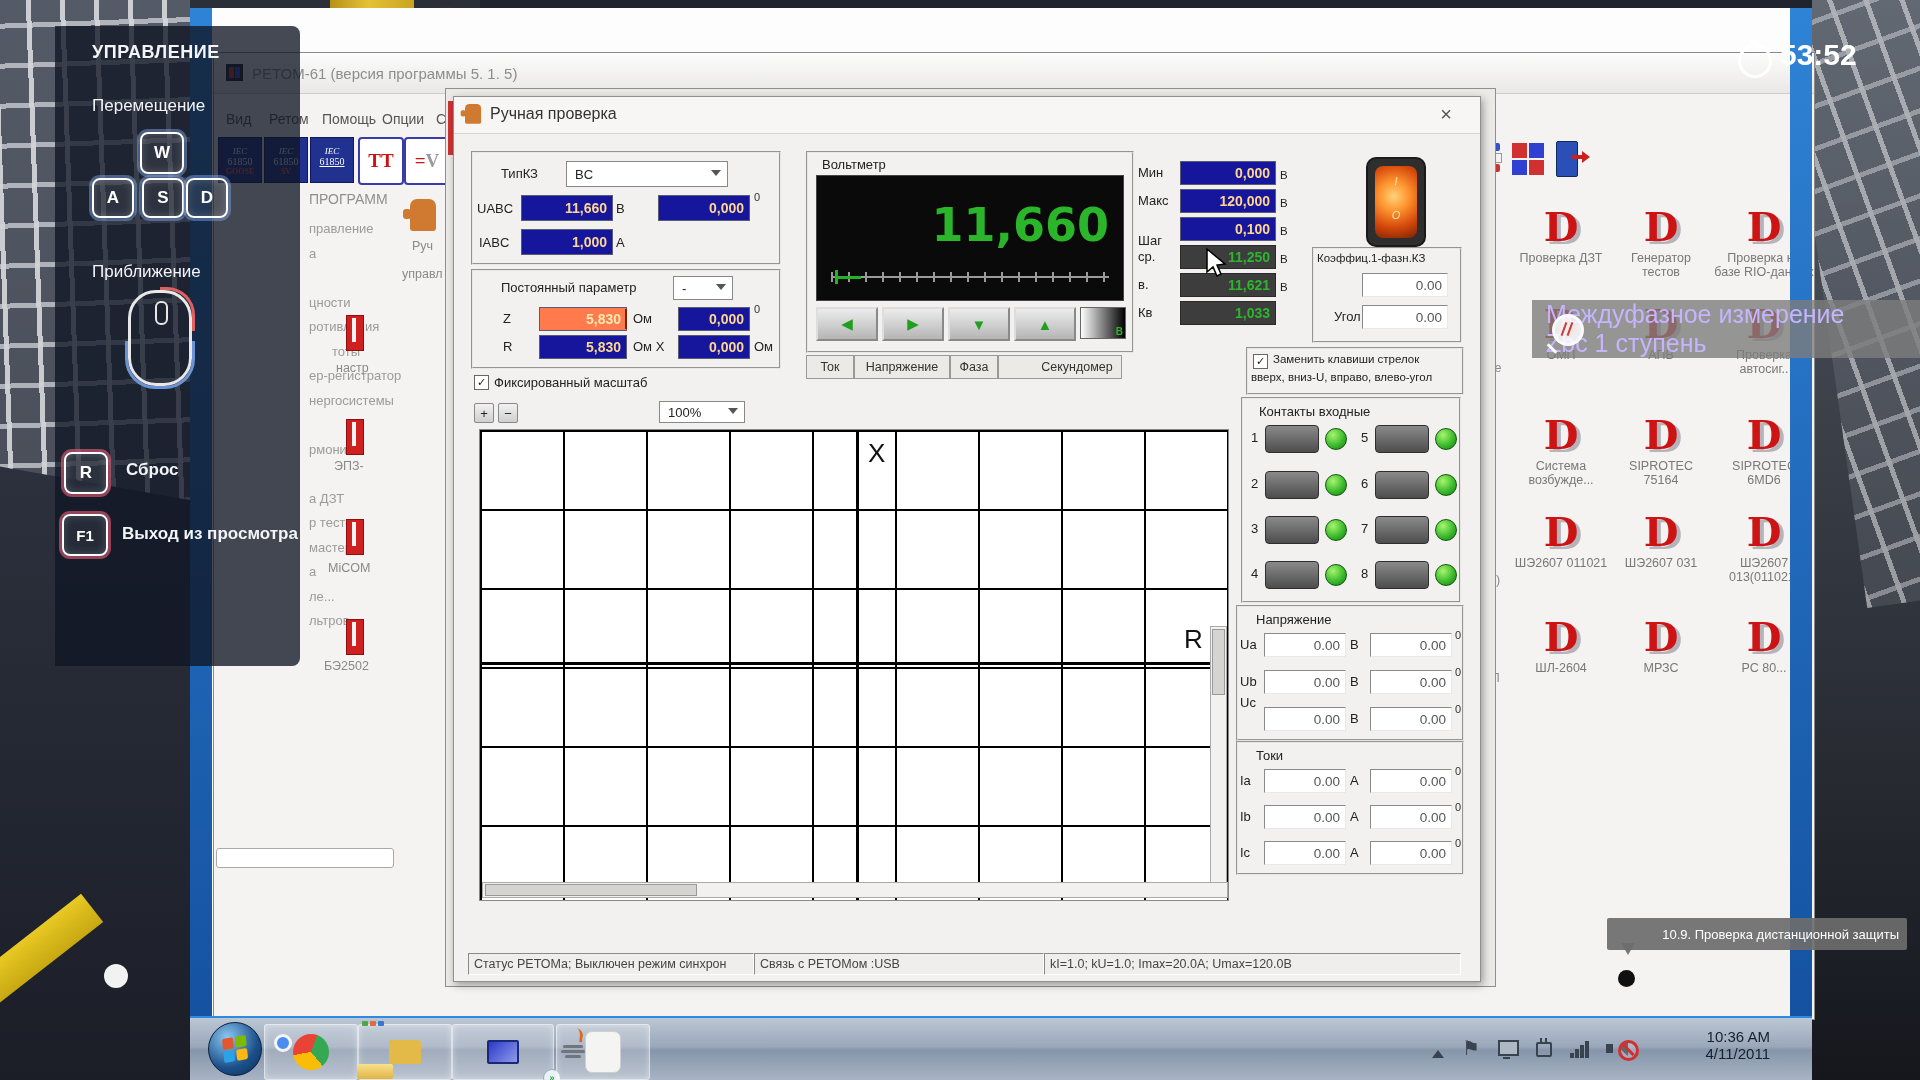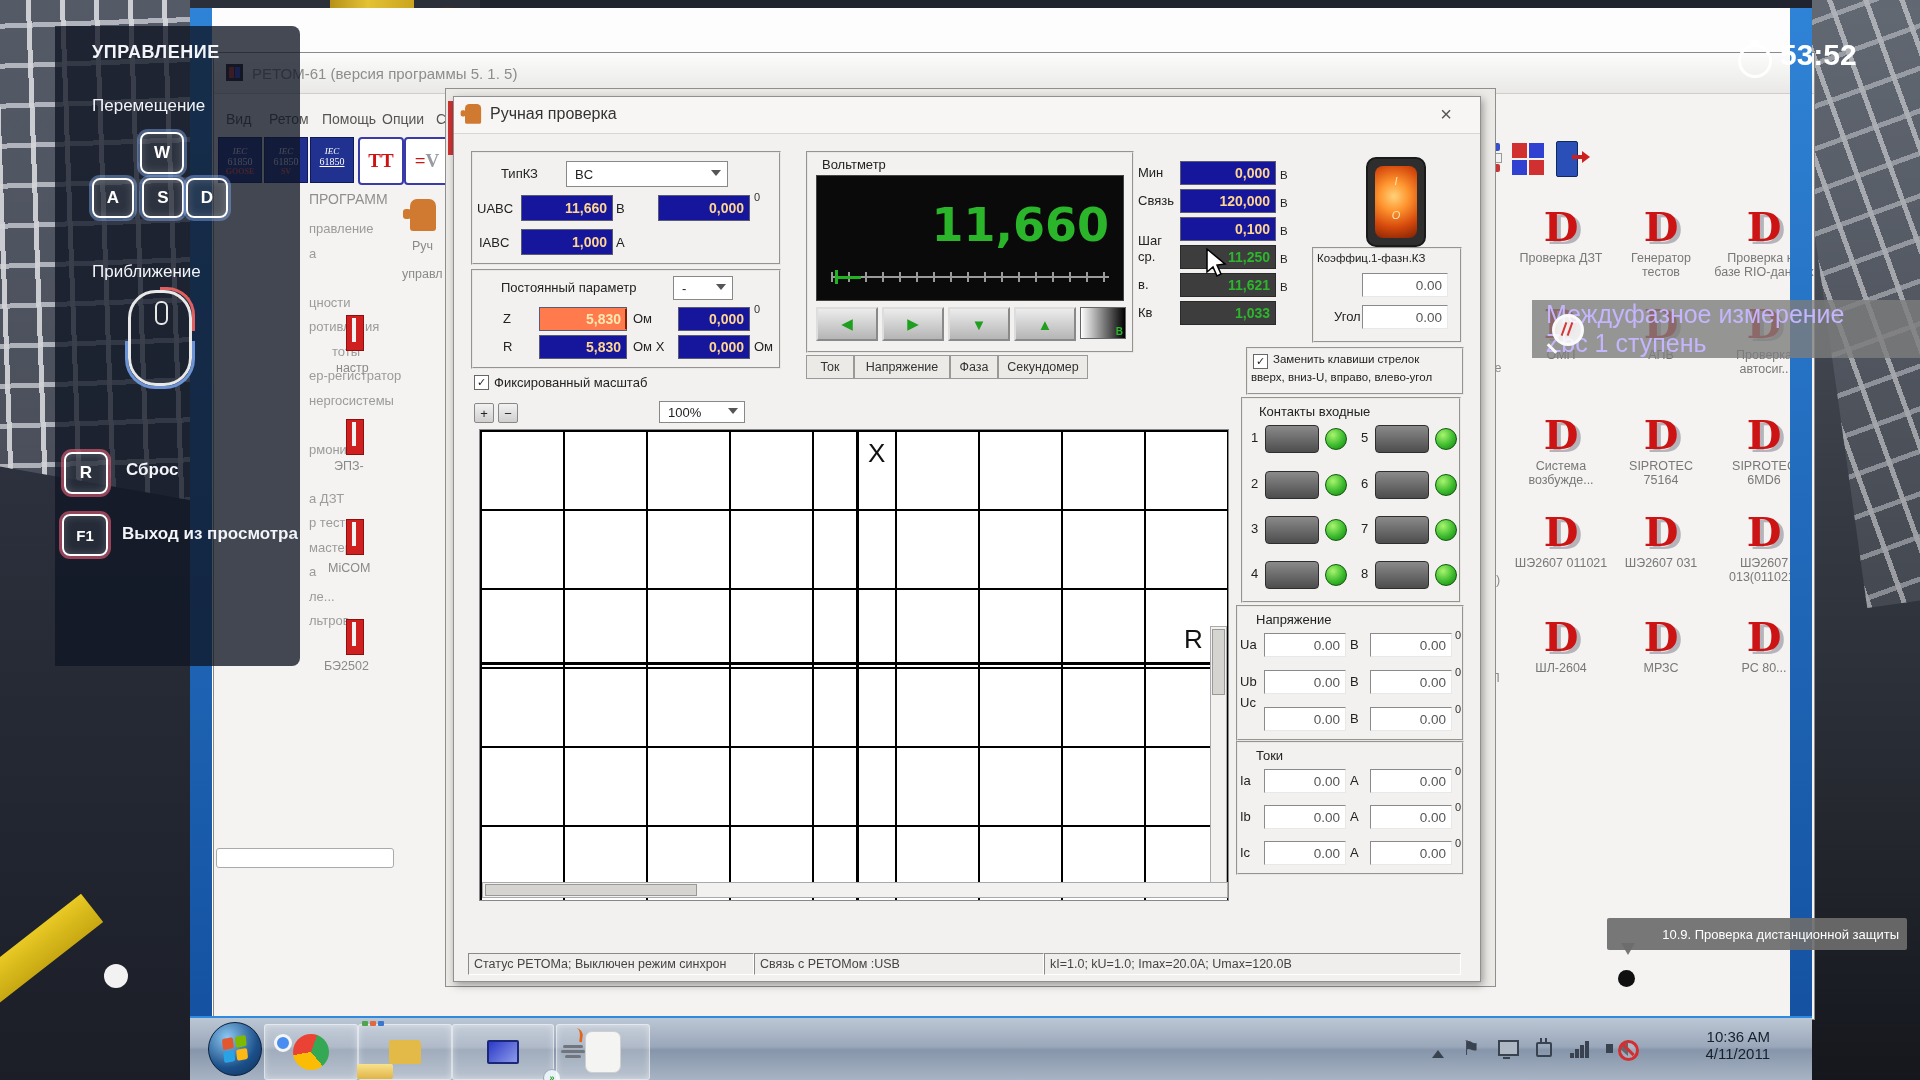--- a/index.html
+++ b/index.html
@@ -424,26 +424,26 @@
           <span>▲</span>
         </div>
       <div class="a grad" style="left:272px;top:154px;width:44px;height:30px;">
         <span class="a" style="right:2px;bottom:1px;color:#2ab52a;font-size:10px;font-weight:bold;">В</span>
       </div>
     </div>
 
     <div class="a tab" style="left:352px;top:258px;width:46px;height:22px;">Ток</div>
     <div class="a tab" style="left:400px;top:258px;width:94px;height:22px;">Напряжение</div>
     <div class="a tab" style="left:496px;top:258px;width:46px;height:22px;">Фаза</div>
-    <div class="a tab" style="left:544px;top:258px;width:88px;height:22px;">Секундомер</div>
+    <div class="a tab" style="left:544px;top:258px;width:88px;height:22px;padding-left:34px;">Секундомер</div>
 
     <div class="a lbl" style="left:684px;top:68px;">Мин</div>
     <div class="a fld" style="left:726px;top:64px;width:96px;height:24px;">0,000</div>
     <div class="a lbl small" style="left:826px;top:72px;">В</div>
-    <div class="a lbl" style="left:684px;top:96px;">Связь</div>
+    <div class="a lbl" style="left:684px;top:96px;">Макс</div>
     <div class="a fld" style="left:726px;top:92px;width:96px;height:24px;">120,000</div>
     <div class="a lbl small" style="left:826px;top:100px;">В</div>
     <div class="a lbl" style="left:684px;top:136px;">Шаг</div>
     <div class="a fld" style="left:726px;top:120px;width:96px;height:24px;">0,100</div>
     <div class="a lbl small" style="left:826px;top:128px;">В</div>
     <div class="a lbl" style="left:684px;top:152px;">ср.</div>
     <div class="a fld fldd" style="left:726px;top:148px;width:96px;height:24px;">11,250</div>
     <div class="a lbl small" style="left:826px;top:156px;">В</div>
     <div class="a lbl" style="left:684px;top:180px;">в.</div>
     <div class="a fld fldd" style="left:726px;top:176px;width:96px;height:24px;">11,621</div>

